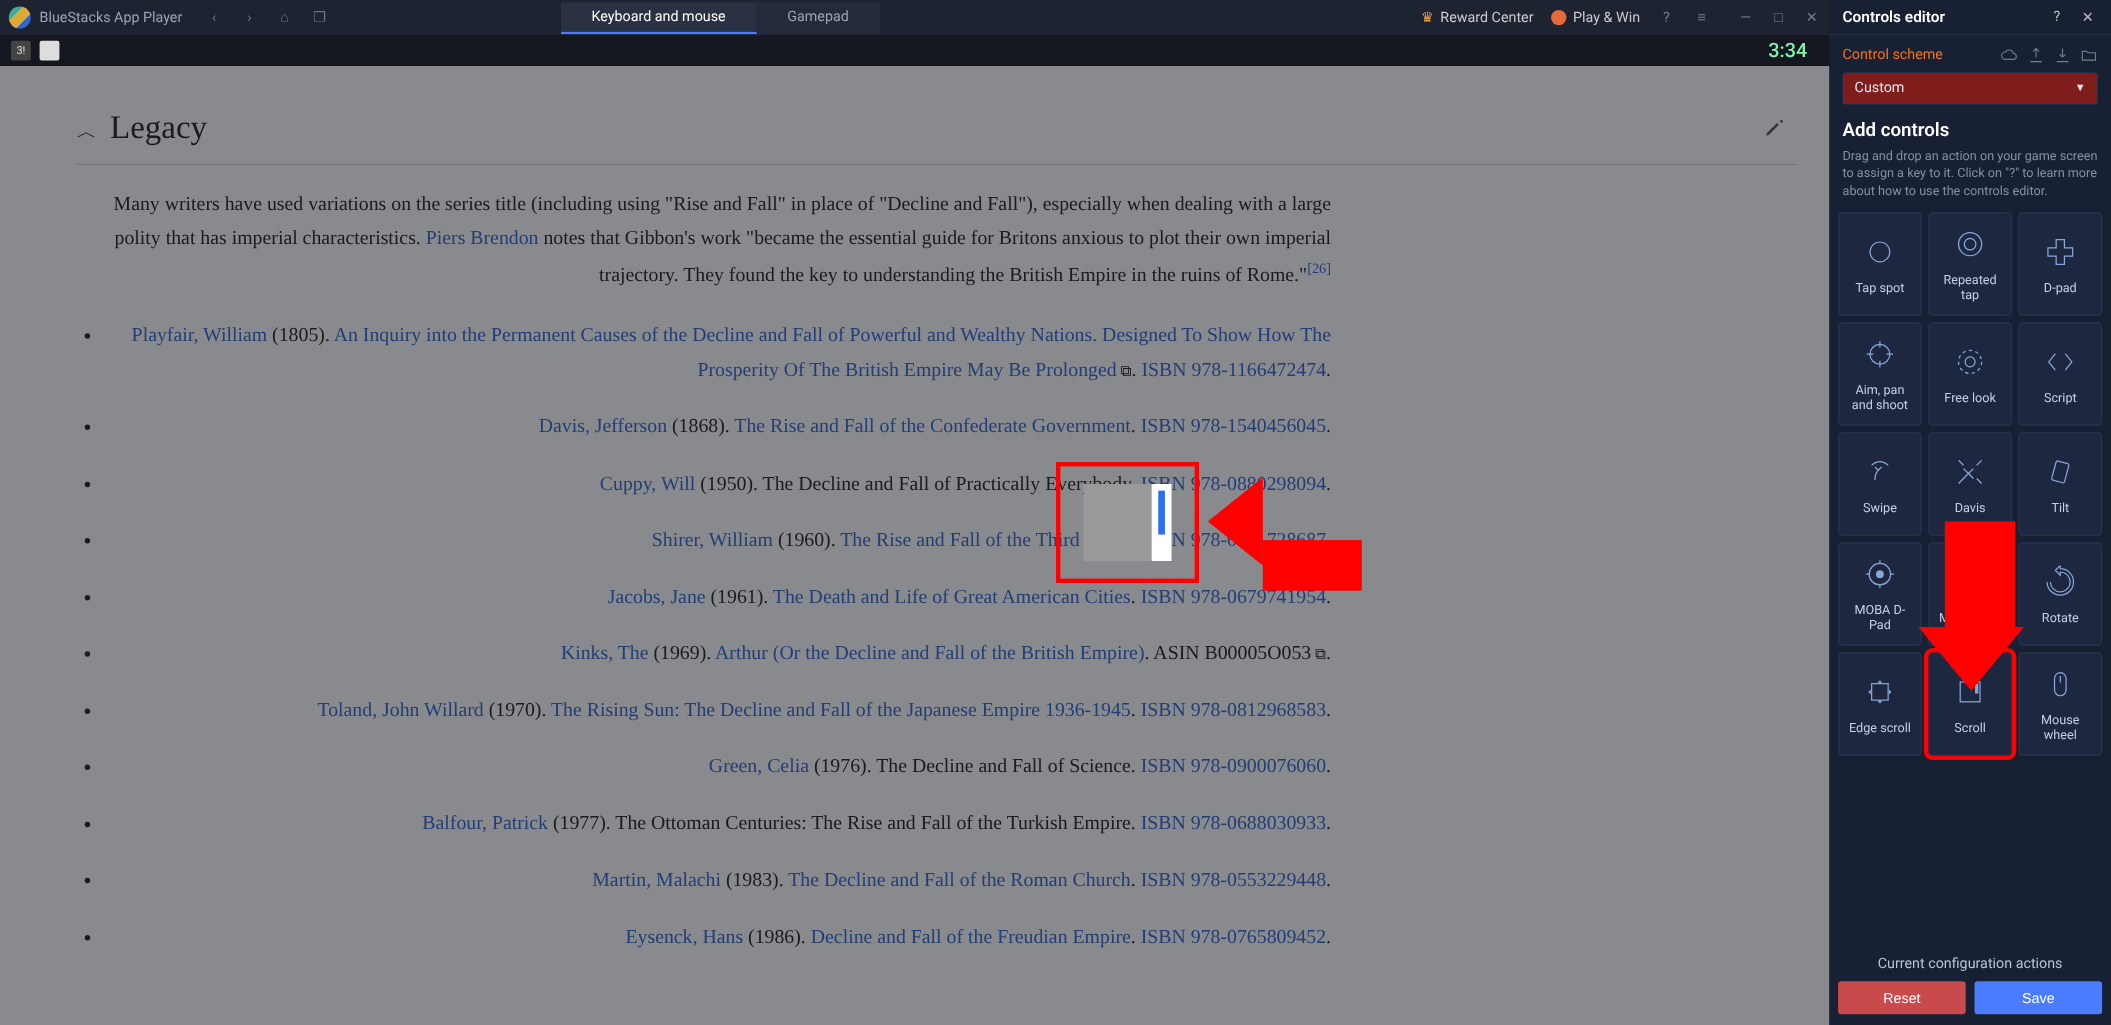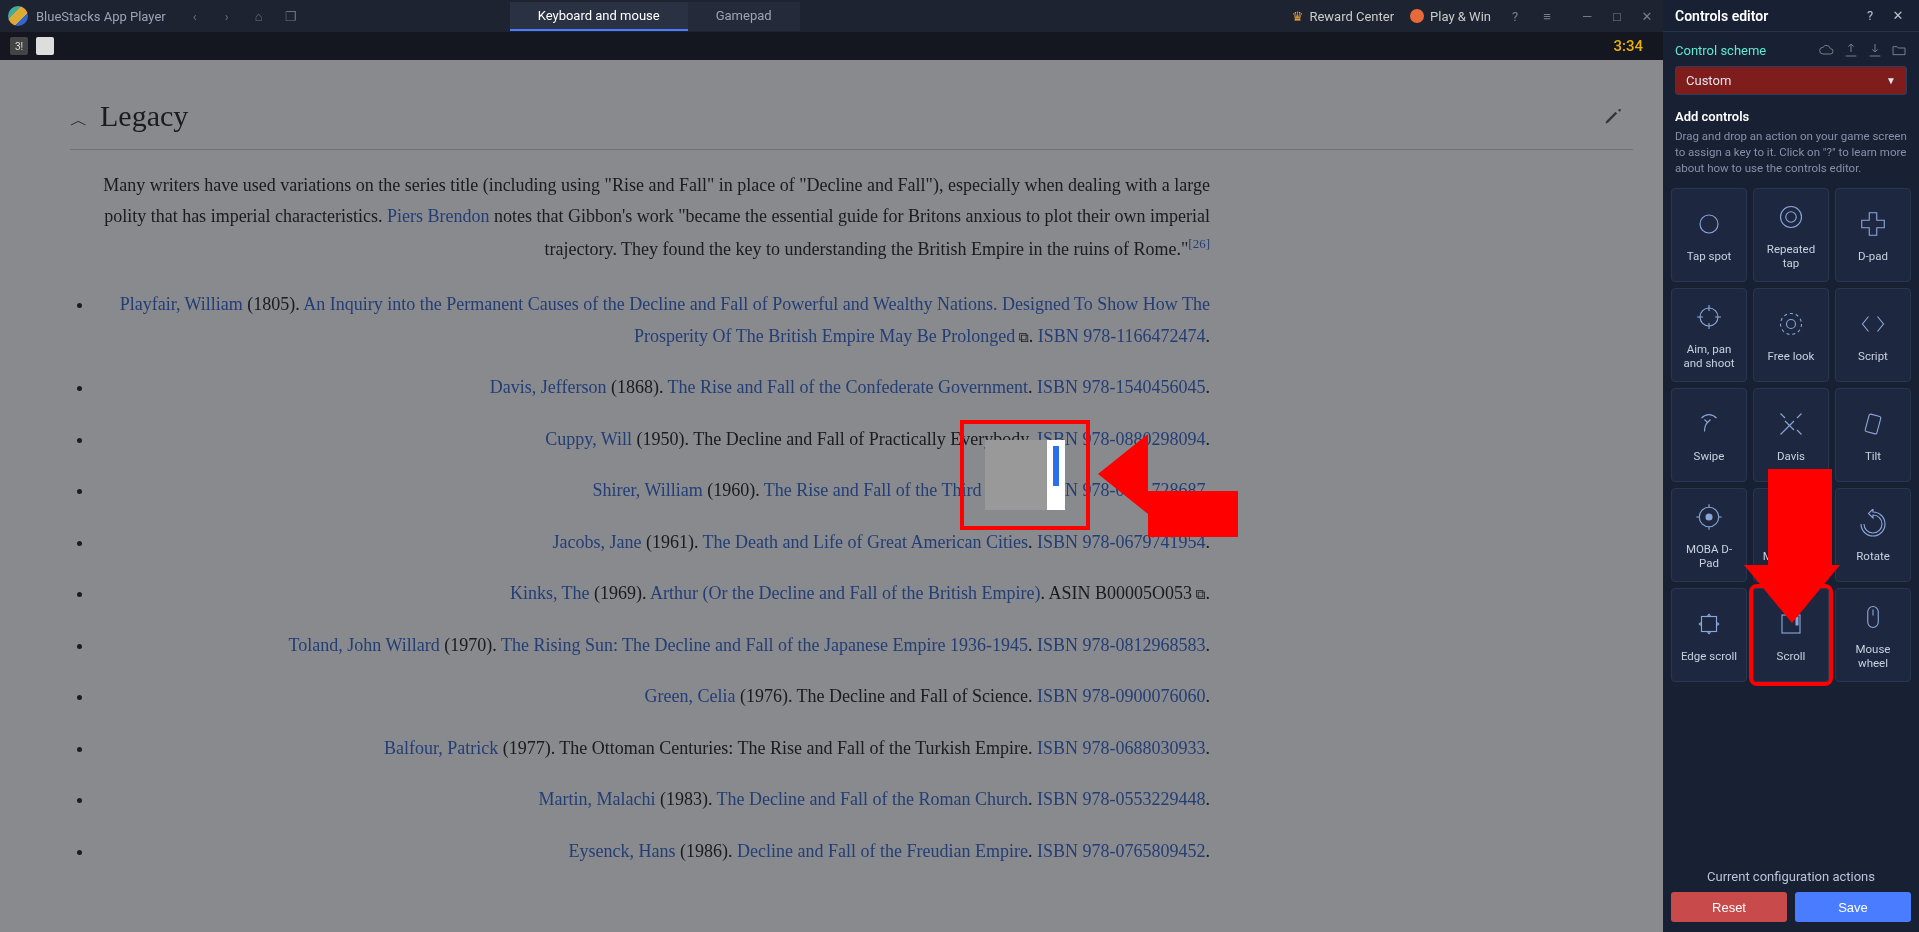--- a/index.html
+++ b/index.html
@@ -18,21 +18,21 @@
 .tb-right { display: flex; align-items: center; gap: 16px; }
 .tb-right-item { display: flex; align-items: center; gap: 6px; font-size: 13px; color: #ccc; cursor: pointer; }
 .crown { color: #e8a23a; }
 .dice { width:14px; height:14px; background:#e86a3a; border-radius:50%; }
 .tb-icon { width: 16px; height: 16px; opacity: 0.7; cursor: pointer; display:flex; align-items:center; justify-content:center;}
 .win-controls { display:flex; gap:14px; margin-left:8px; }
 .subbar { height: 28px; background: #14171f; display: flex; align-items: center; padding: 0 10px; }
 .subbar-left { display:flex; gap:8px; }
 .sb-icon { width:18px; height:18px; background:#555; border-radius:2px; }
 .subbar-spacer { flex:1; }
-.subbar-time { color:#eab308; font-size:15px; font-weight:500; padding-right:10px; }
+.subbar-time { color:#86efac; font-size:18px; font-weight:500; padding-right:10px; }
 .content { flex:1; background: #222; position:relative; overflow:hidden; }
 .dim-overlay { position:absolute; inset:0; background: rgba(20,22,30,0.5); z-index:5; pointer-events:none;}
 .wiki { background:#fff; color:#222; height:100%; padding: 30px 30px 30px 70px; font-family: Georgia, serif; font-size: 18px; line-height:1.75; overflow:hidden; }
 .section-head { display:flex; justify-content:space-between; align-items:center; border-bottom:1px solid #ccc; padding-bottom:6px; margin-bottom: 20px; }
 .section-head h2 { font-size: 30px; font-weight: 500; font-family: Georgia, serif; }
 .chev { font-size:18px; margin-right:12px; color:#444; }
 .pencil { width:20px; height:20px; margin-right:10px; }
 .wiki a { color: #3366cc; text-decoration:none; }
 .wiki .ital { }
 .wiki p { margin-bottom: 24px; max-width: 1140px; font-family: Liberation Serif, serif; }
@@ -44,27 +44,27 @@
 .drop-demo-inner { width:80px; height:70px; background:#999; display:flex; }
 .drop-demo-white { width:18px; background:#fff; margin-left:auto; display:flex; justify-content:center; padding-top:6px;}
 .drop-demo-blue { width:6px; height:40px; background:#2a6ff0; }
 .arrow-left { position:absolute; top:374px; left:1098px; z-index:6; }
 .arrow-left-shape { width:0; height:0; border-top:40px solid transparent; border-bottom:40px solid transparent; border-right:50px solid red; position:relative;}
 .arrow-left-body { width:90px; height:46px; background:red; position:absolute; left:50px; top:17px;}
 .sidebar { width: 256px; background: #182033; display:flex; flex-direction:column; font-size:13px; }
 .sb-head { height:32px; display:flex; align-items:center; padding:0 12px; border-bottom:1px solid #2a3142;}
 .sb-title { font-weight:600; font-size:14px; flex:1; color:#fff;}
 .sb-head-icn { width:18px; height:18px; margin-left:10px; opacity:0.7; cursor:pointer; display:flex; align-items:center; justify-content:center;}
-.sb-scheme-row { display:flex; align-items:center; padding:10px 12px 4px; color:#5eead4; font-size:13px;}
+.sb-scheme-row { display:flex; align-items:center; padding:10px 12px 4px; color:#f97316; font-size:13px;}
 .sb-scheme-row span { flex:1; }
 .sb-scheme-icn { width:16px; height:16px; margin-left:8px; opacity:0.7; cursor:pointer; display:flex; align-items:center; justify-content:center;}
 .sb-select { margin:4px 12px 6px; background:#7f1d1d; border:1px solid #2f3d5a; border-radius:3px; padding:6px 10px; color:#dfe4ef; font-size:13px; display:flex; justify-content:space-between; align-items:center; cursor:pointer;}
 .sb-sel-arrow { font-size:10px; }
 .sb-add { padding: 8px 12px 4px; }
-.sb-add-title { color:#fff; font-weight:600; margin-bottom:4px; font-size:13px;}
+.sb-add-title { color:#fff; font-weight:600; margin-bottom:4px; font-size:17px;}
 .sb-add-help { color:#8590a8; font-size:11.5px; line-height:1.4; }
 .controls-grid { display:grid; grid-template-columns: repeat(3, 1fr); gap:6px; padding: 8px 8px; }
 .ctrl-tile { background:#1d2840; border:1px solid #2a3550; border-radius:4px; height:94px; display:flex; flex-direction:column; align-items:center; justify-content:center; cursor:pointer; position:relative;}
 .ctrl-tile.hl { outline: 4px solid red; }
 .ctrl-icn { width:34px; height:34px; margin-bottom:8px; display:flex; align-items:center; justify-content:center; color:#7a9cff;}
 .ctrl-icn svg { stroke:#8aa6d8; fill:none; stroke-width:1.5;}
 .ctrl-label { color:#c8d0e0; font-size:11.5px; text-align:center; line-height:1.25; padding:0 4px;}
 .big-arrow { position:absolute; top:-120px; left:6px; z-index:10; }
 .ba-stem { width:64px; height:96px; background:red; margin:0 auto; }
 .ba-head { width:0;height:0; border-left:48px solid transparent; border-right:48px solid transparent; border-top:58px solid red; margin-left:-16px;}

